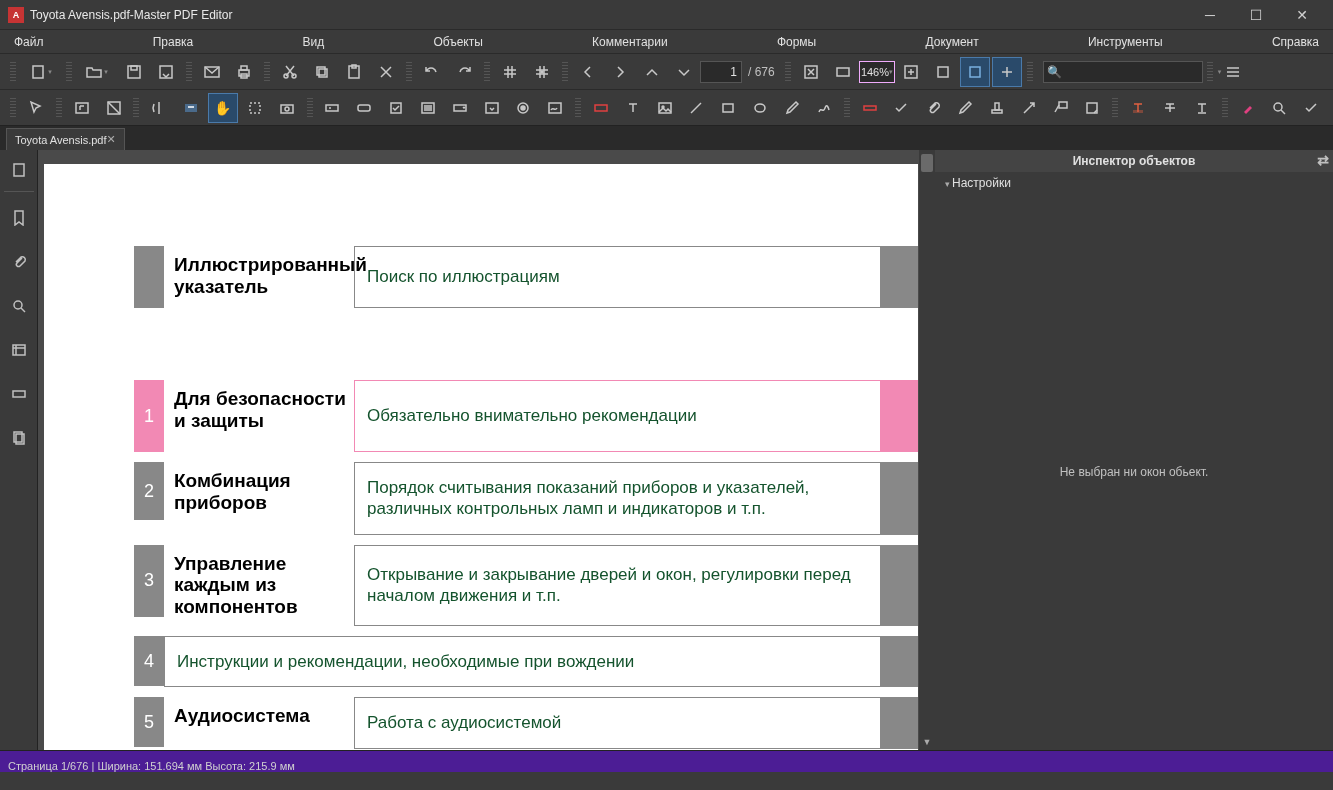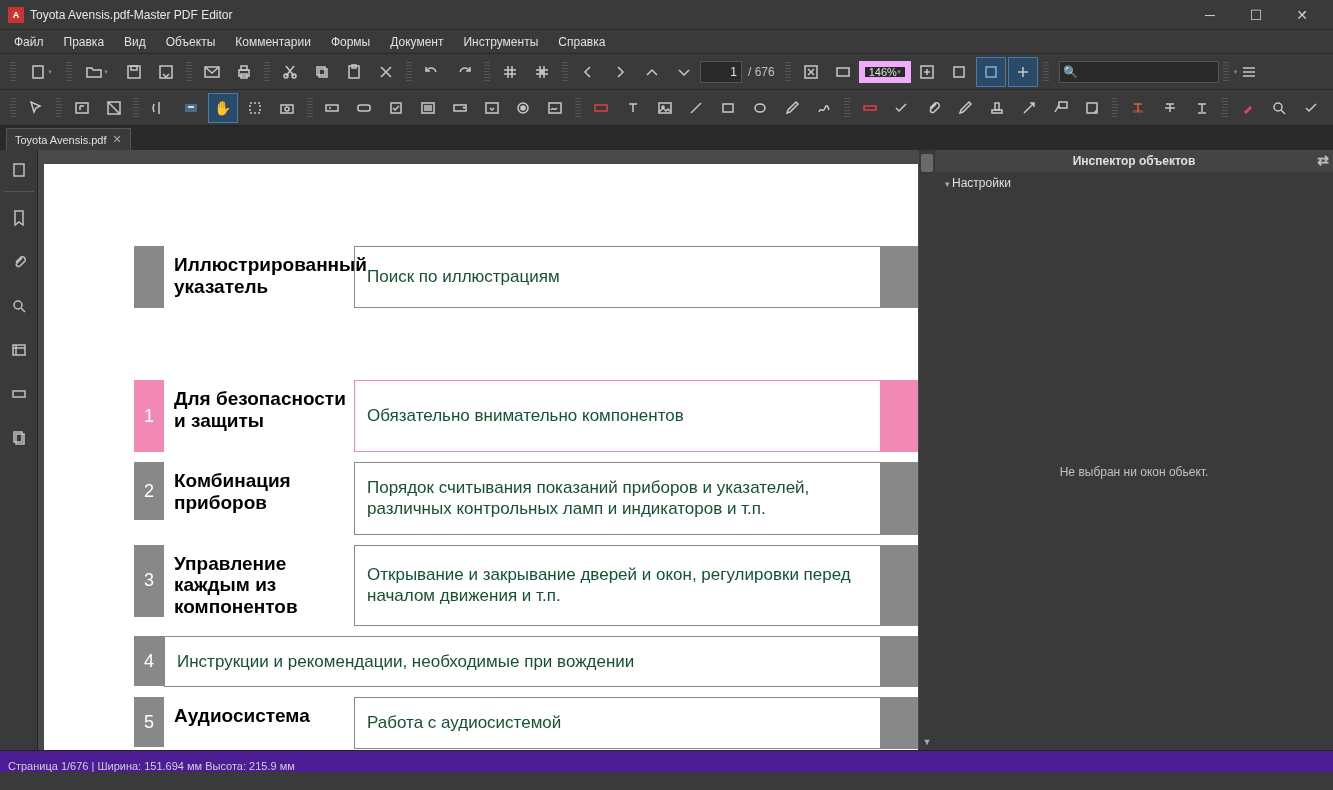--- a/index.html
+++ b/index.html
@@ -39,20 +39,21 @@
   color: #d0d0d0; font-size: 14px;
 }
 .menubar {
   height: 24px;
   background: #3a3a3a;
   display: flex;
   align-items: center;
   padding: 0 6px;
   gap: 4px;
   border-bottom: 1px solid #2a2a2a;
+  justify-content: space-between;
 }
 .menubar .menu-item {
   padding: 2px 8px;
   font-size: 12px;
   color: #e0e0e0;
 }
 .toolbar {
   height: 36px;
   background: #3a3a3a;
   display: flex;
@@ -89,25 +90,25 @@
   width: 42px; height: 22px;
   background: #2a2a2a;
   border: 1px solid #555;
   color: #e0e0e0;
   text-align: right;
   padding: 0 4px;
   font-size: 12px;
 }
 .page-total { margin: 0 6px; color: #c0c0c0; font-size: 12px; }
 .zoom-box {
-  width: 52px; height: 22px;
+  width: 36px; height: 22px;
   background: #2a2a2a;
-  border: 6px solid #f0abfc;
+  border: 1px solid #f0abfc;
   color: #e0e0e0;
-  display: flex; align-items: center; justify-content: space-between;
+  display: flex; align-items: center; justify-content: center;
   padding: 0 4px;
   font-size: 11px;
 }
 .search-box {
   width: 160px; height: 22px;
   background: #2a2a2a;
   border: 1px solid #555;
   display: flex; align-items: center;
   padding: 0 4px;
   margin-left: 6px;
@@ -123,21 +124,21 @@
   align-items: flex-end;
   padding-left: 6px;
 }
 .doc-tab {
   height: 22px;
   background: #3a3a3a;
   border: 1px solid #555;
   border-bottom: none;
   padding: 0 8px;
   display: flex; align-items: center;
-  gap: 6px;
+  gap: 0;
   font-size: 11px;
   color: #e0e0e0;
 }
 .doc-tab .close { color: #aaa; font-size: 11px; }
 .main-area {
   display: flex;
   height: 600px;
 }
 .left-panel {
   width: 38px;
@@ -733,21 +734,21 @@
         <div class="tabcell gray"></div>
       </div>
 
       <div class="toc-row">
         <div style="width:90px;"></div>
         <div class="numcell pink" style="height:72px;">
             <span>1</span>
           </div>
         <div class="titlecell">Для безопасности и защиты</div>
         <div class="desccell" style="border-color:#f289b4;">
-            <span>Обязательно внимательно компонентов</span>
+            <span>Обязательно внимательно рекомендации</span>
           </div>
         <div class="tabcell pink"></div>
       </div>
 
       <div class="toc-row">
         <div style="width:90px;"></div>
         <div class="numcell gray" style="height:58px;">
             <span>2</span>
           </div>
         <div class="titlecell">Комбинация приборов</div>

